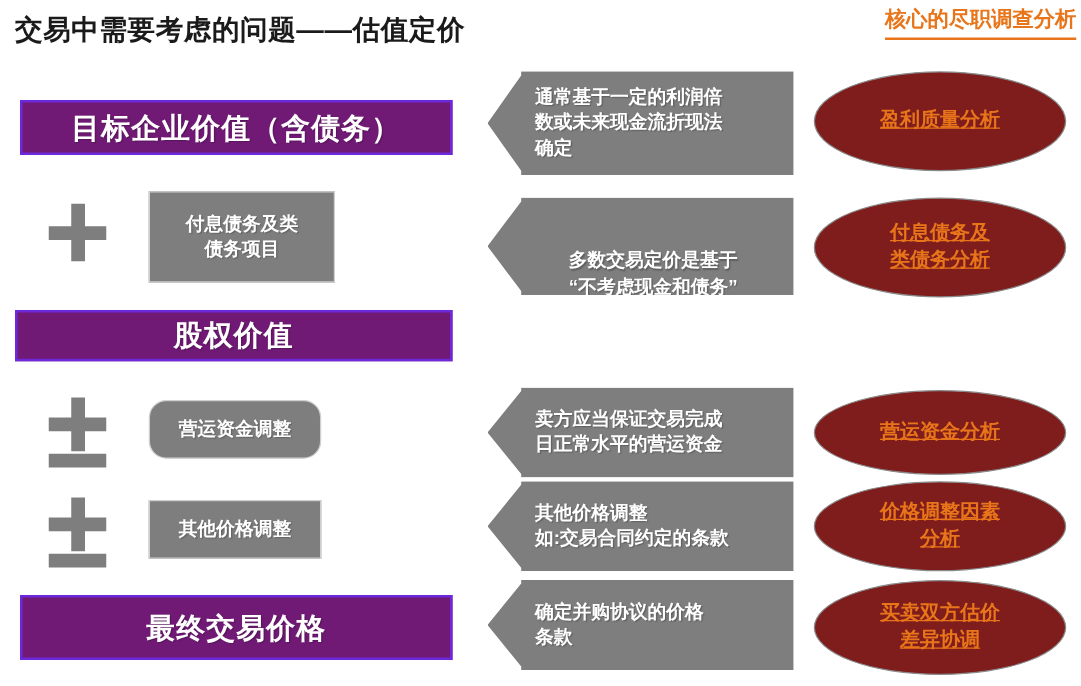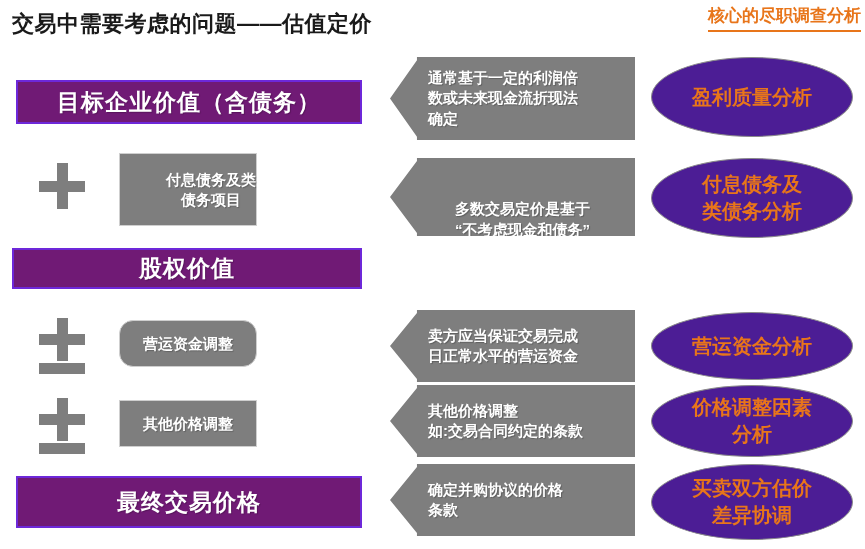--- a/index.html
+++ b/index.html
@@ -159,30 +159,31 @@
   }
   .arrow-callout.left .arrow-text {
     text-align: left;
   }
 
   
   .ellipse {
     position: absolute;
     border: 1px solid #8a8a8a;
     border-radius: 50%;
-    background: #4c1d95;
+    background: #7f1d1d;
     box-sizing: border-box;
     display: flex;
     align-items: center;
     justify-content: center;
     text-align: center;
     color: #E8751A;
     font-weight: bold;
-    font-size: 20px;
+    font-size: 16px;
     line-height: 1.35;
+    text-decoration: underline;
   }
 </style>
 </head>
 <body>
 
 <div id="slide">
 
   <div class="slide-title">交易中需要考虑的问题——估值定价</div>
   <div class="header-right">核心的尽职调查分析</div>
 
@@ -191,21 +192,21 @@
   <div class="orange-bar" style="left:12px; top:248px; width:350px; height:41px;">股权价值</div>
 
   <div class="orange-bar" style="left:16px; top:476px; width:346px; height:52px;">最终交易价格</div>
 
   <div class="op-symbol" style="left:39px; top:163px;">
     <div class="op-plus">
       <span class="bar-h"></span>
         <span class="bar-v"></span>
     </div>
   </div>
-  <div class="gray-box" style="left:119px; top:153px; width:138px; height:73px;justify-content:flex-end;">
+  <div class="gray-box" style="left:119px; top:153px; width:149px; height:73px;">
     <div>
       <div>付息债务及类</div>
       <div>债务项目</div>
     </div>
   </div>
 
   <div class="op-symbol" style="left:39px; top:318px;">
     <div class="op-pm">
       <span class="bar-v"></span>
         <span class="bar-h"></span>

